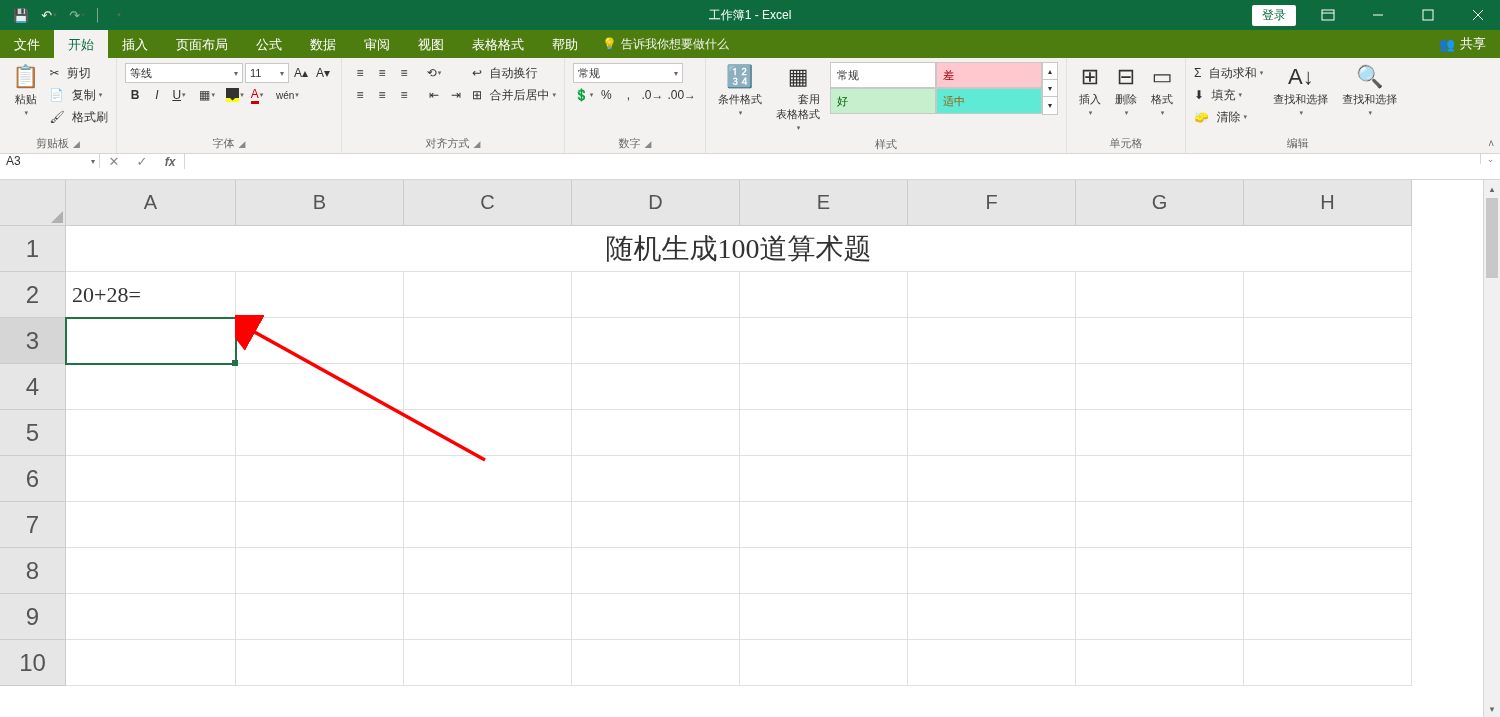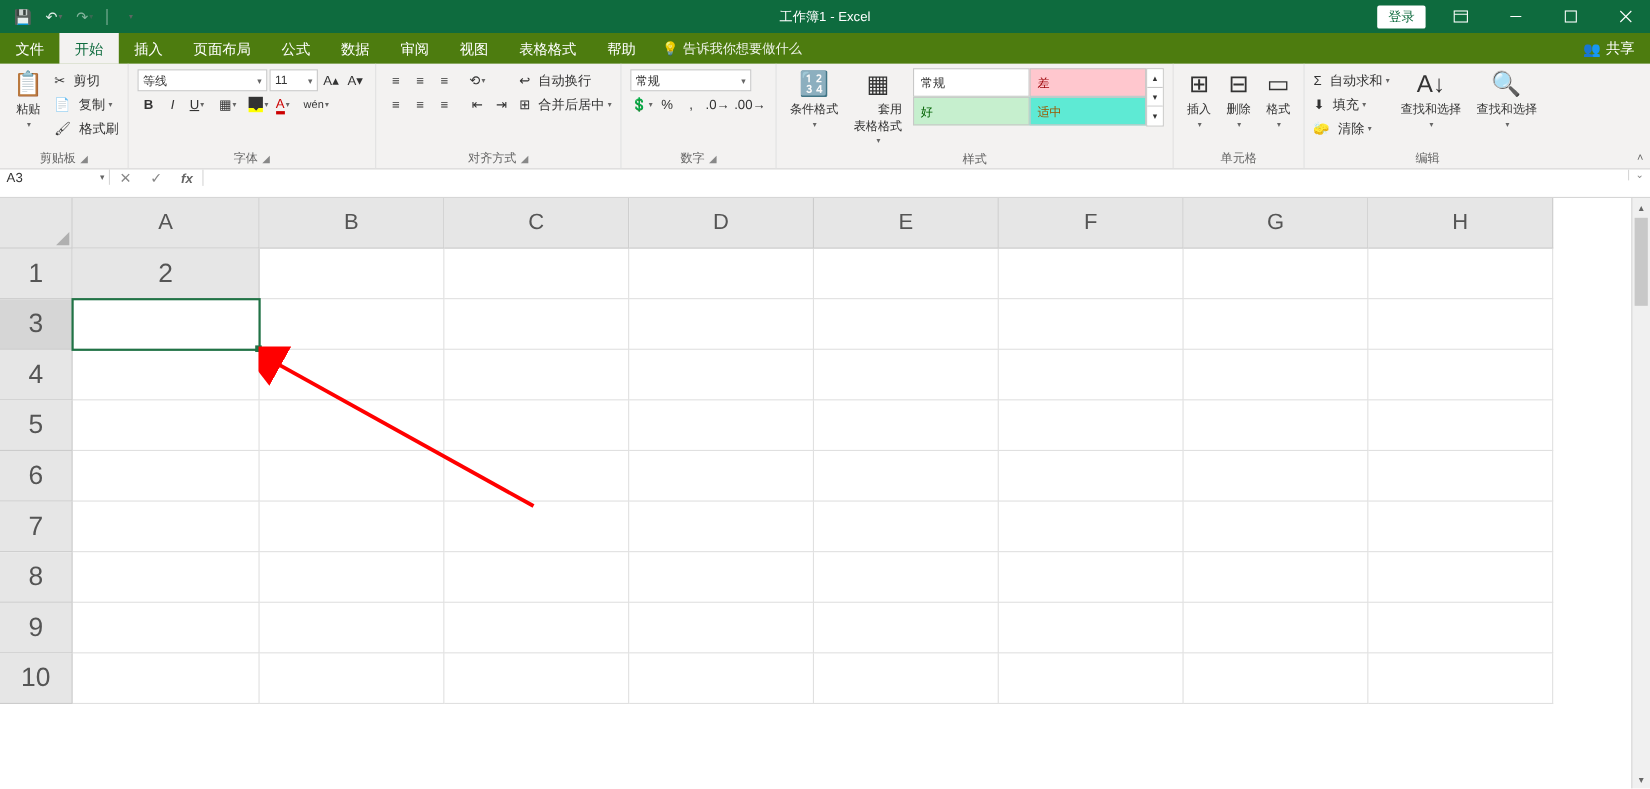--- a/index.html
+++ b/index.html
@@ -374,22 +374,24 @@
     <div class="hdr">A</div>
     <div class="hdr">B</div>
     <div class="hdr">C</div>
     <div class="hdr">D</div>
     <div class="hdr">E</div>
     <div class="hdr">F</div>
     <div class="hdr">G</div>
     <div class="hdr">H</div>
 
     <div class="rowhdr">1</div>
+    <div class="cell title-cell" style="grid-column: span 8">随机生成100道算术题</div>
 
     <div class="rowhdr">2</div>
+    <div class="cell">20+28=</div>
     <div class="cell"></div>
     <div class="cell"></div>
     <div class="cell"></div>
     <div class="cell"></div>
     <div class="cell"></div>
     <div class="cell"></div>
     <div class="cell"></div>
 
     <div class="rowhdr sel">3</div>
     <div class="cell selected"></div>

